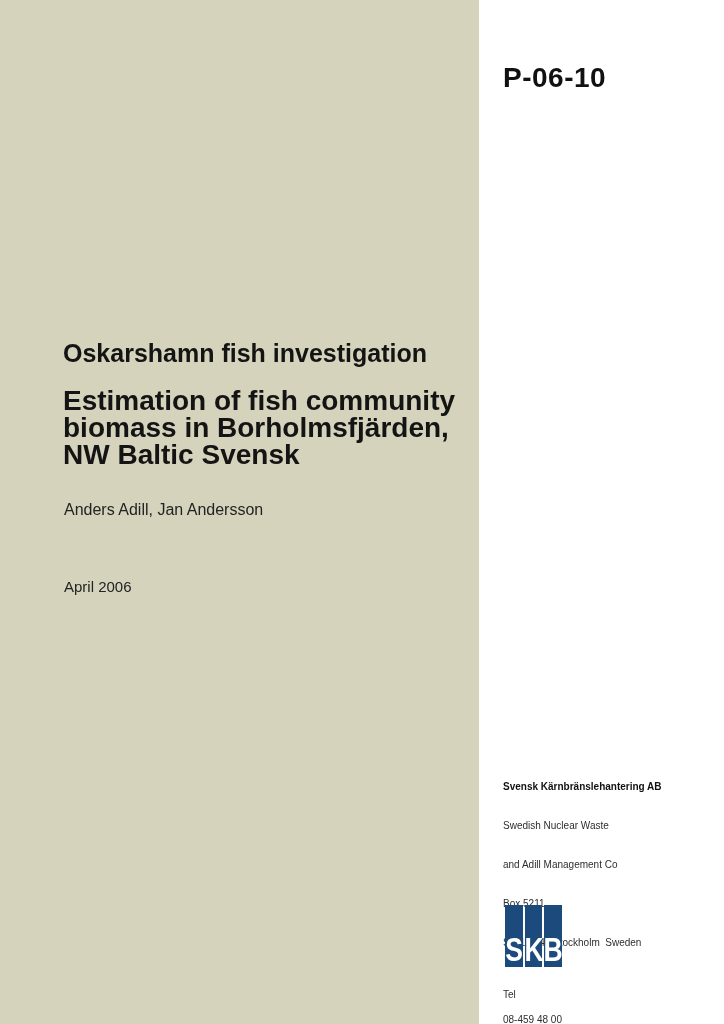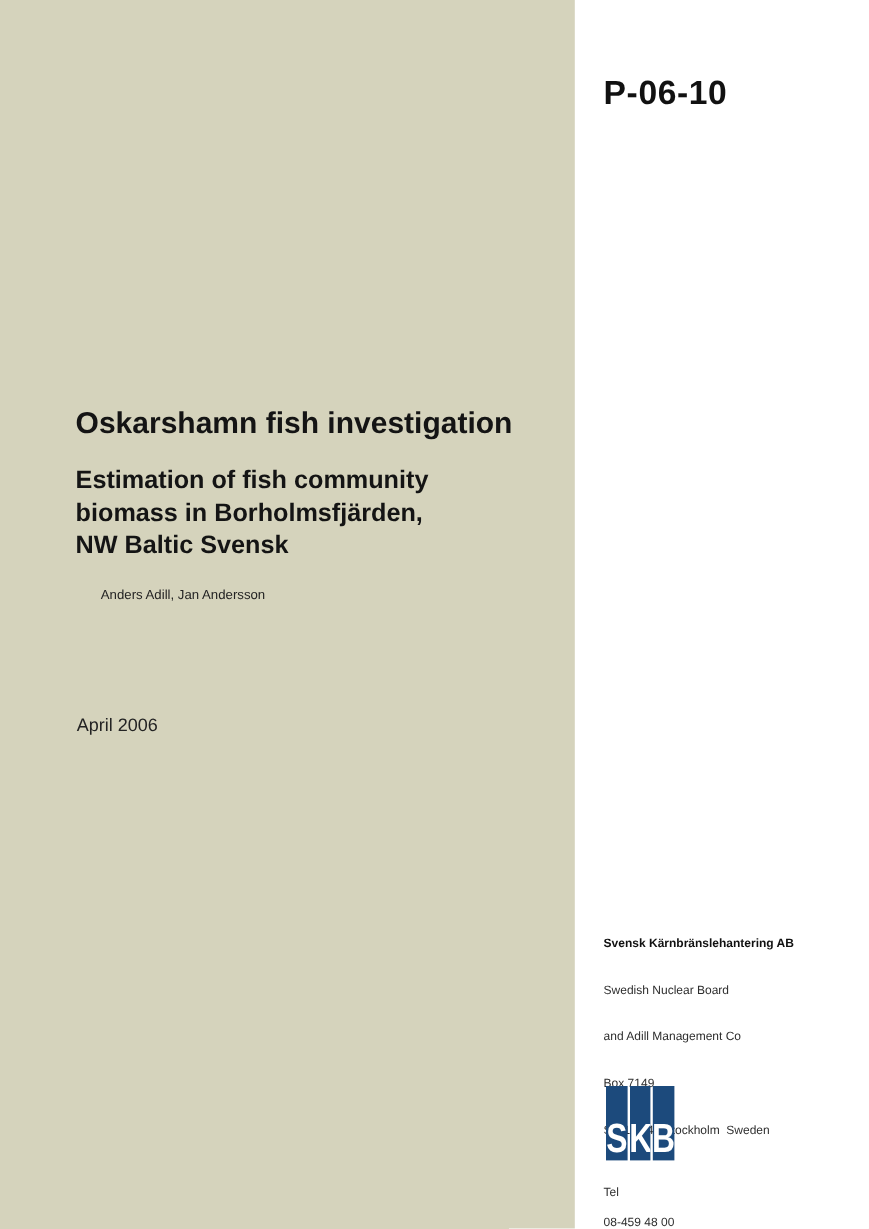--- a/index.html
+++ b/index.html
@@ -39,38 +39,37 @@
     top: 340px;
     font-size: 25px;
     font-weight: bold;
     line-height: 27px;
     color: #141414;
   }
   .report-title {
     position: absolute;
     left: 63px;
     top: 387px;
-    font-size: 21px;
+    font-size: 28px;
     font-weight: bold;
     line-height: 27px;
     color: #141414;
   }
   .authors {
     position: absolute;
     left: 64px;
-    top: 485px;
-    font-size: 11px;
+    top: 498px;
+    font-size: 16px;
     line-height: 23px;
     color: #232323;
-    margin-left: 20px;
   }
   .date {
     position: absolute;
     left: 64px;
-    top: 596px;
+    top: 578px;
     font-size: 15px;
     color: #232323;
   }
   .publisher {
     position: absolute;
     left: 503px;
     top: 754px;
     width: 200px;
     font-size: 10px;
     line-height: 13px;
@@ -134,23 +133,23 @@
   </div>
 
   <div class="authors">
     <div>Anders Adill, Jan Andersson</div>
   </div>
 
   <div class="date">April 2006</div>
 
   <div class="publisher">
     <div class="name">Svensk Kärnbränslehantering AB</div>
-    <div>Swedish Nuclear Board</div>
+    <div>Swedish Nuclear Waste</div>
     <div>and Adill Management Co</div>
-    <div>Box 7149</div>
+    <div>Box 5211</div>
     <div>SE-102 40 Stockholm  Sweden</div>
 
     <div class="contact-row">
       <span class="label">Tel</span>
       <span class="value">08-459 48 00</span>
     </div>
     
     
     
   </div>

